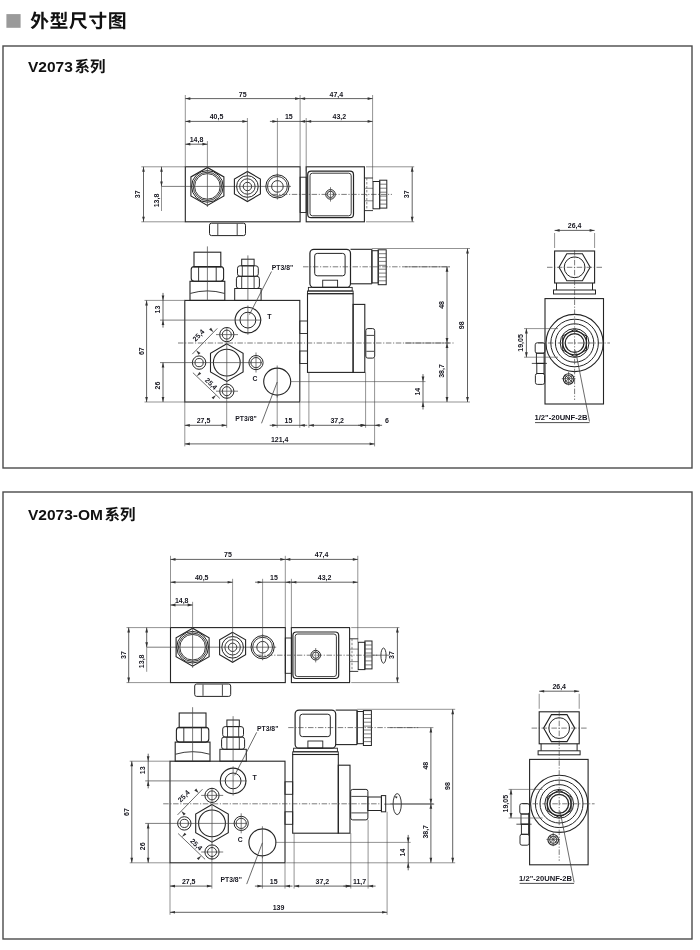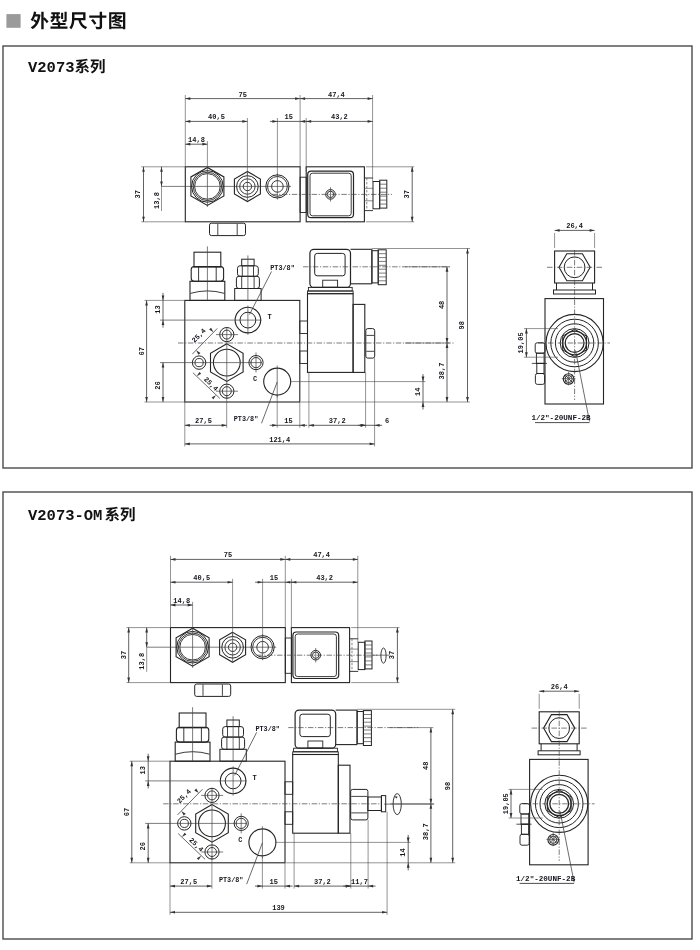--- a/index.html
+++ b/index.html
@@ -1,15 +1,15 @@
 <!DOCTYPE html>
 <html><head><meta charset="utf-8">
 <style>
 html,body{margin:0;padding:0;background:#fff;}
-#page{position:relative;width:568px;height:950px;background:#ffffff;font-family:Liberation Mono, monospace;}
+#page{position:relative;width:568px;height:950px;background:#ffffff;font-family:Liberation Sans, sans-serif;}
 </style></head>
 <body>
 <div id="page">
 <svg width="700" height="950" viewBox="0 0 700 950">
 
 <rect x="6.4" y="14.1" width="14.2" height="13.7" fill="#9a9a9a"></rect>
 
 <path transform="translate(30.20 27.60) scale(0.018800 -0.018800)" d="M200 850C169 678 109 511 22 411C50 393 102 355 123 335C174 401 218 490 254 590H405C391 505 371 431 344 365C308 393 266 424 234 447L162 365C201 334 253 293 291 258C226 150 136 73 25 22C55 1 105 -49 125 -79C352 35 501 278 549 683L463 708L440 704H291C302 745 312 787 321 829ZM589 849V-90H715V426C776 361 843 288 877 238L979 319C931 382 829 480 760 548L715 515V849Z" fill="#111"></path>
 <path transform="translate(49.60 27.60) scale(0.018800 -0.018800)" d="M611 792V452H721V792ZM794 838V411C794 398 790 395 775 395C761 393 712 393 666 395C681 366 697 320 702 290C772 290 824 292 861 308C898 326 908 354 908 409V838ZM364 709V604H279V709ZM148 243V134H438V54H46V-57H951V54H561V134H851V243H561V322H476V498H569V604H476V709H547V814H90V709H169V604H56V498H157C142 448 108 400 35 362C56 345 97 301 113 278C213 333 255 415 271 498H364V305H438V243Z" fill="#111"></path>
 <path transform="translate(69.00 27.60) scale(0.018800 -0.018800)" d="M161 816V517C161 357 151 138 21 -9C49 -24 103 -69 123 -94C235 33 273 226 285 390H498C563 156 672 -6 887 -82C905 -48 942 4 970 29C784 85 676 214 622 390H878V816ZM289 699H752V507H289V517Z" fill="#111"></path>

